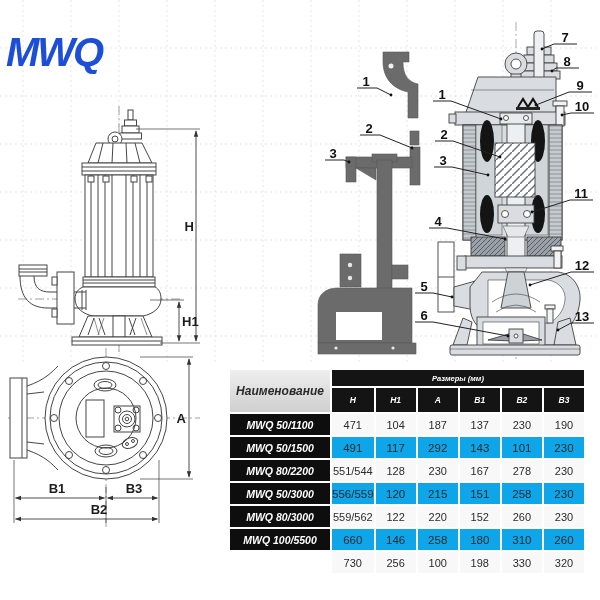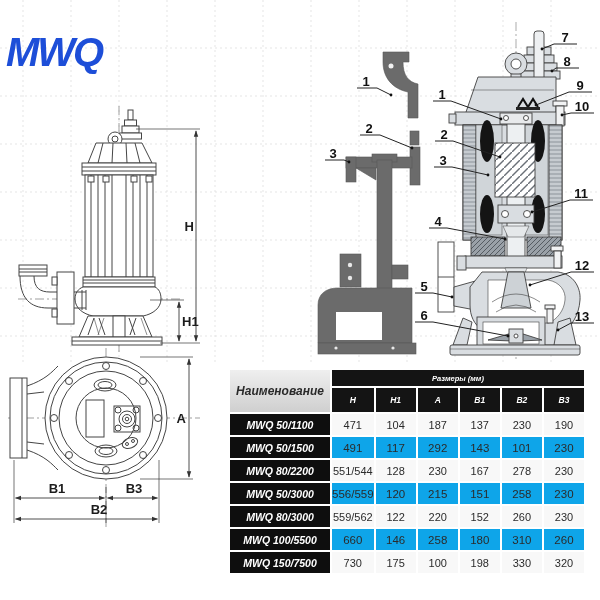--- a/index.html
+++ b/index.html
@@ -416,22 +416,21 @@
   <div class="c va" style="grid-area:7/7">230</div>
 
   <div class="c rname" style="grid-area:8/1">MWQ 100/5500</div>
   <div class="c vb" style="grid-area:8/2">660</div>
   <div class="c vb" style="grid-area:8/3">146</div>
   <div class="c vb" style="grid-area:8/4">258</div>
   <div class="c vb" style="grid-area:8/5">180</div>
   <div class="c vb" style="grid-area:8/6">310</div>
   <div class="c vb" style="grid-area:8/7">260</div>
 
-  <div class="c rname" style="grid-area:9/1">MWQ 150/7500</div>
   <div class="c va" style="grid-area:9/2">730</div>
-  <div class="c va" style="grid-area:9/3">175</div>
+  <div class="c va" style="grid-area:9/3">256</div>
   <div class="c va" style="grid-area:9/4">100</div>
   <div class="c va" style="grid-area:9/5">198</div>
   <div class="c va" style="grid-area:9/6">330</div>
   <div class="c va" style="grid-area:9/7">320</div>
 </div>
 
 </div>
 
 </body></html>

